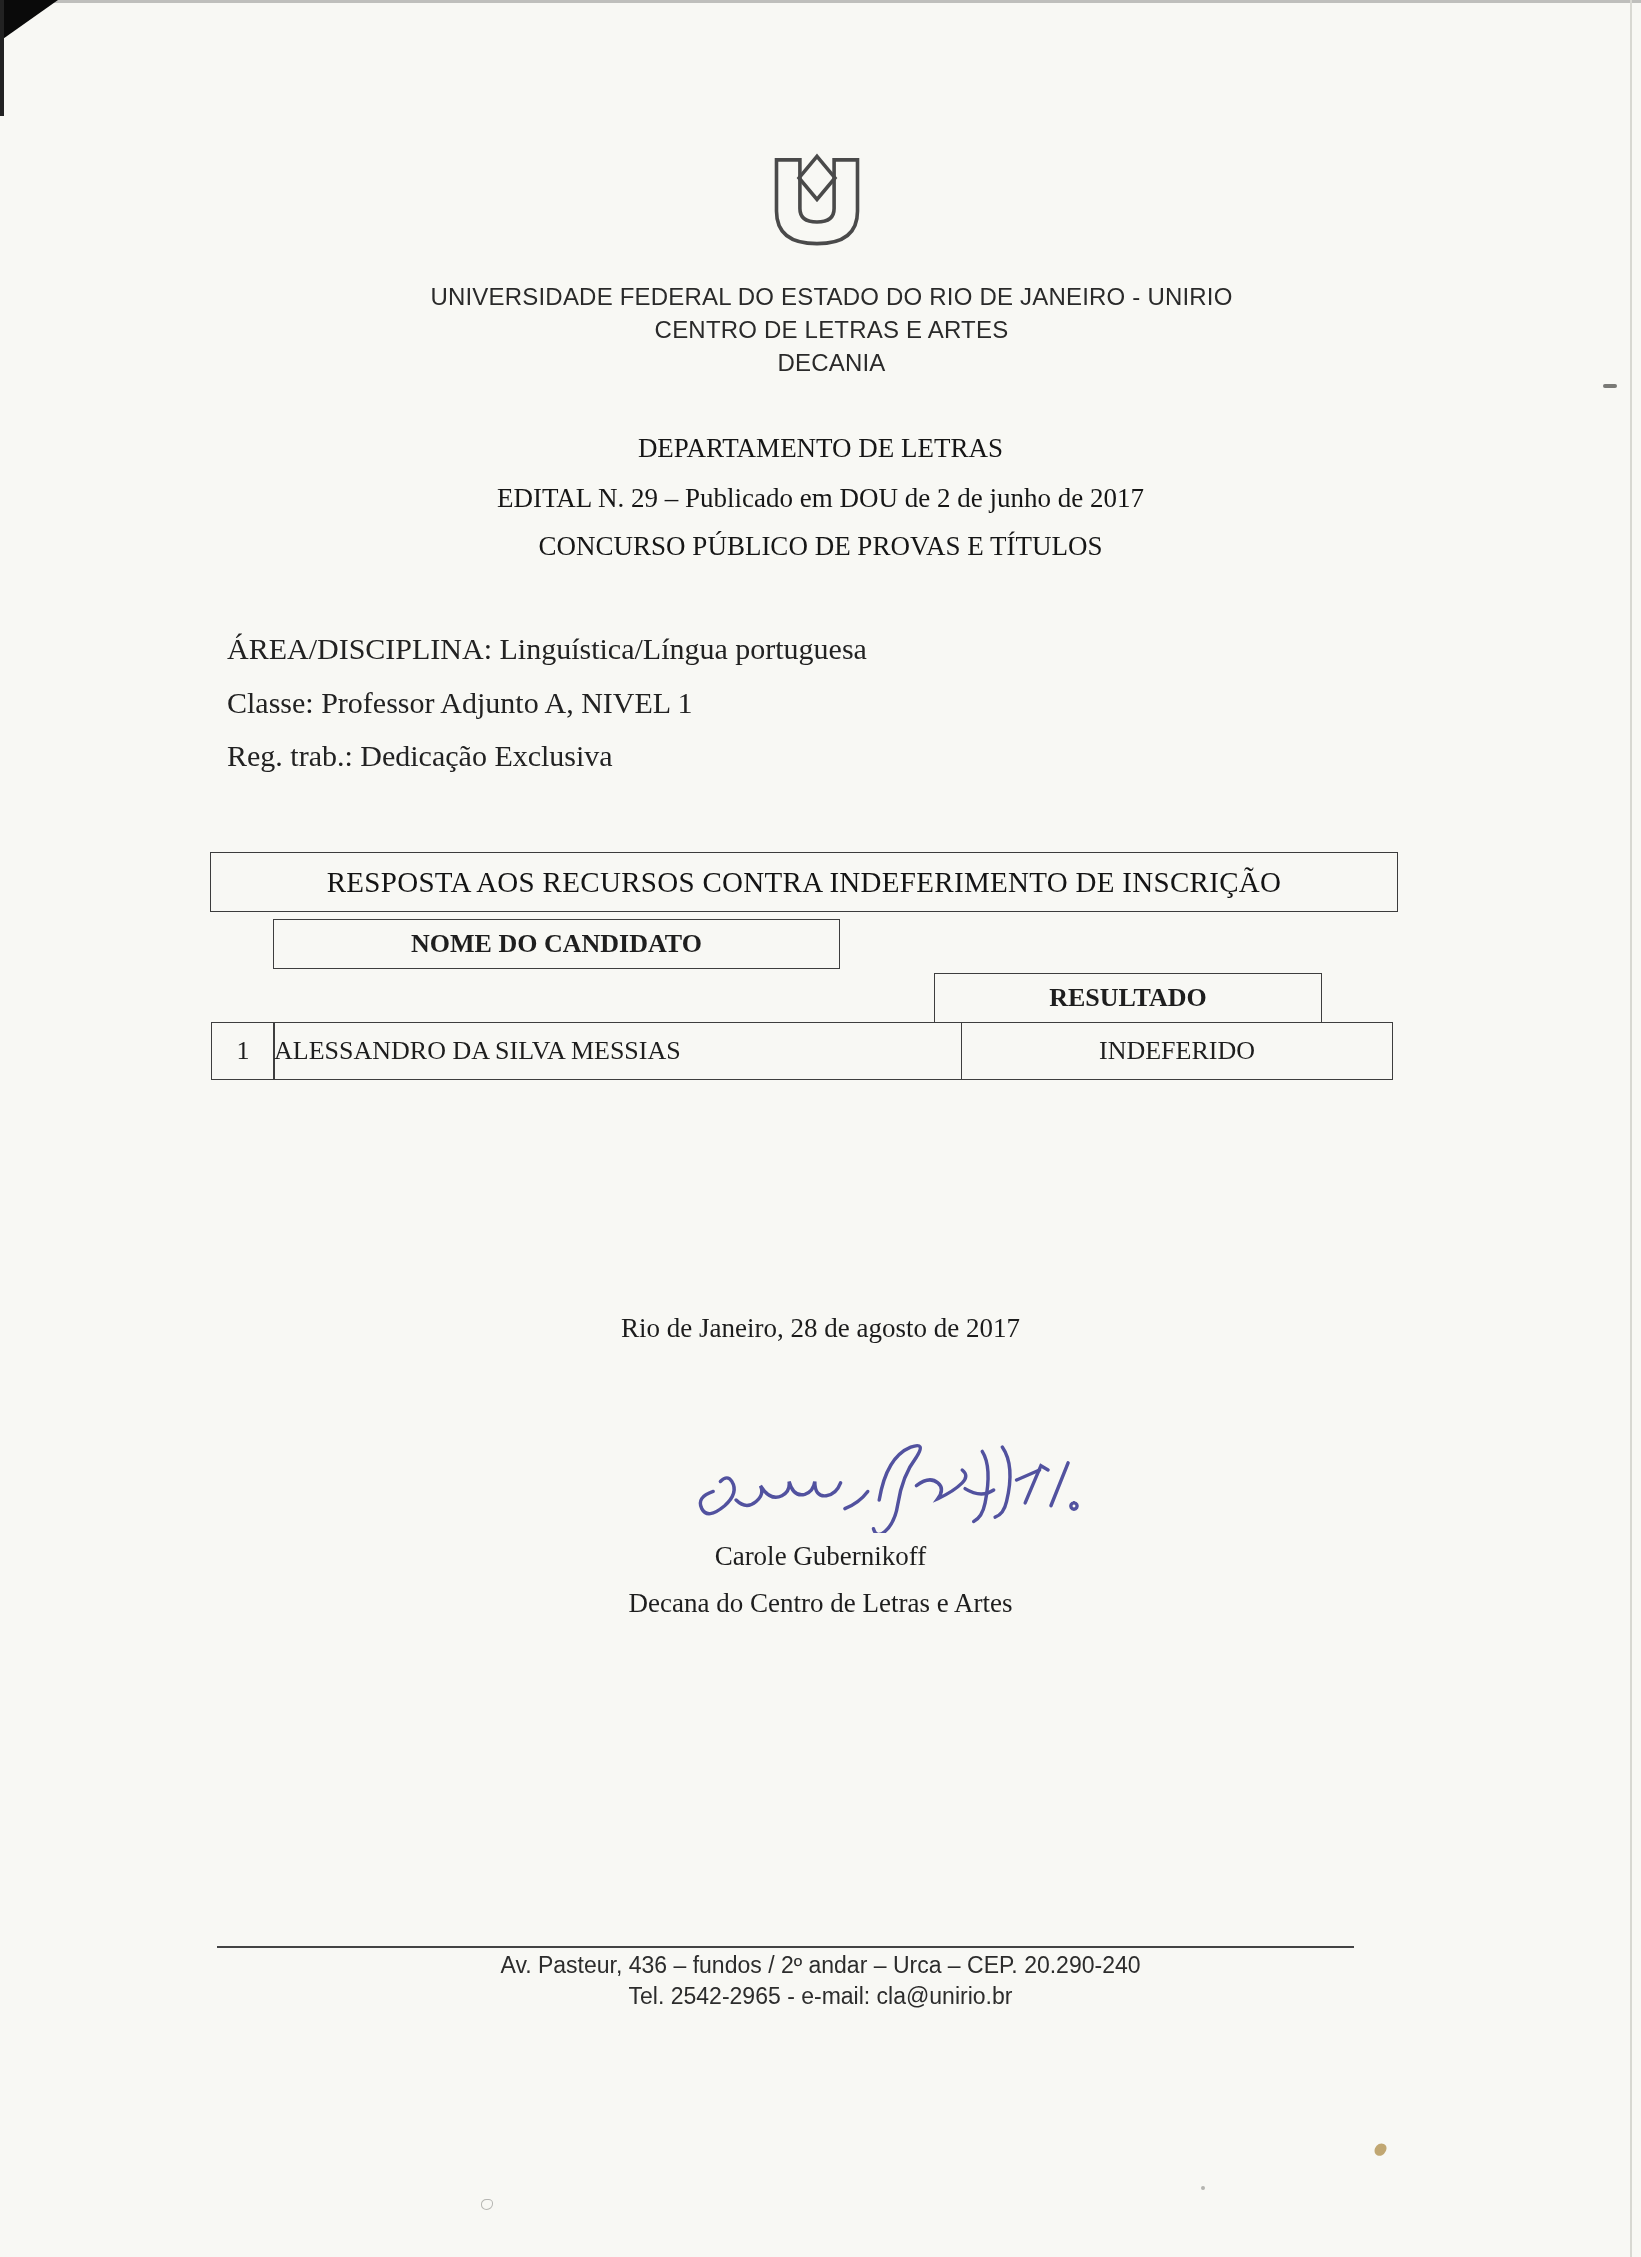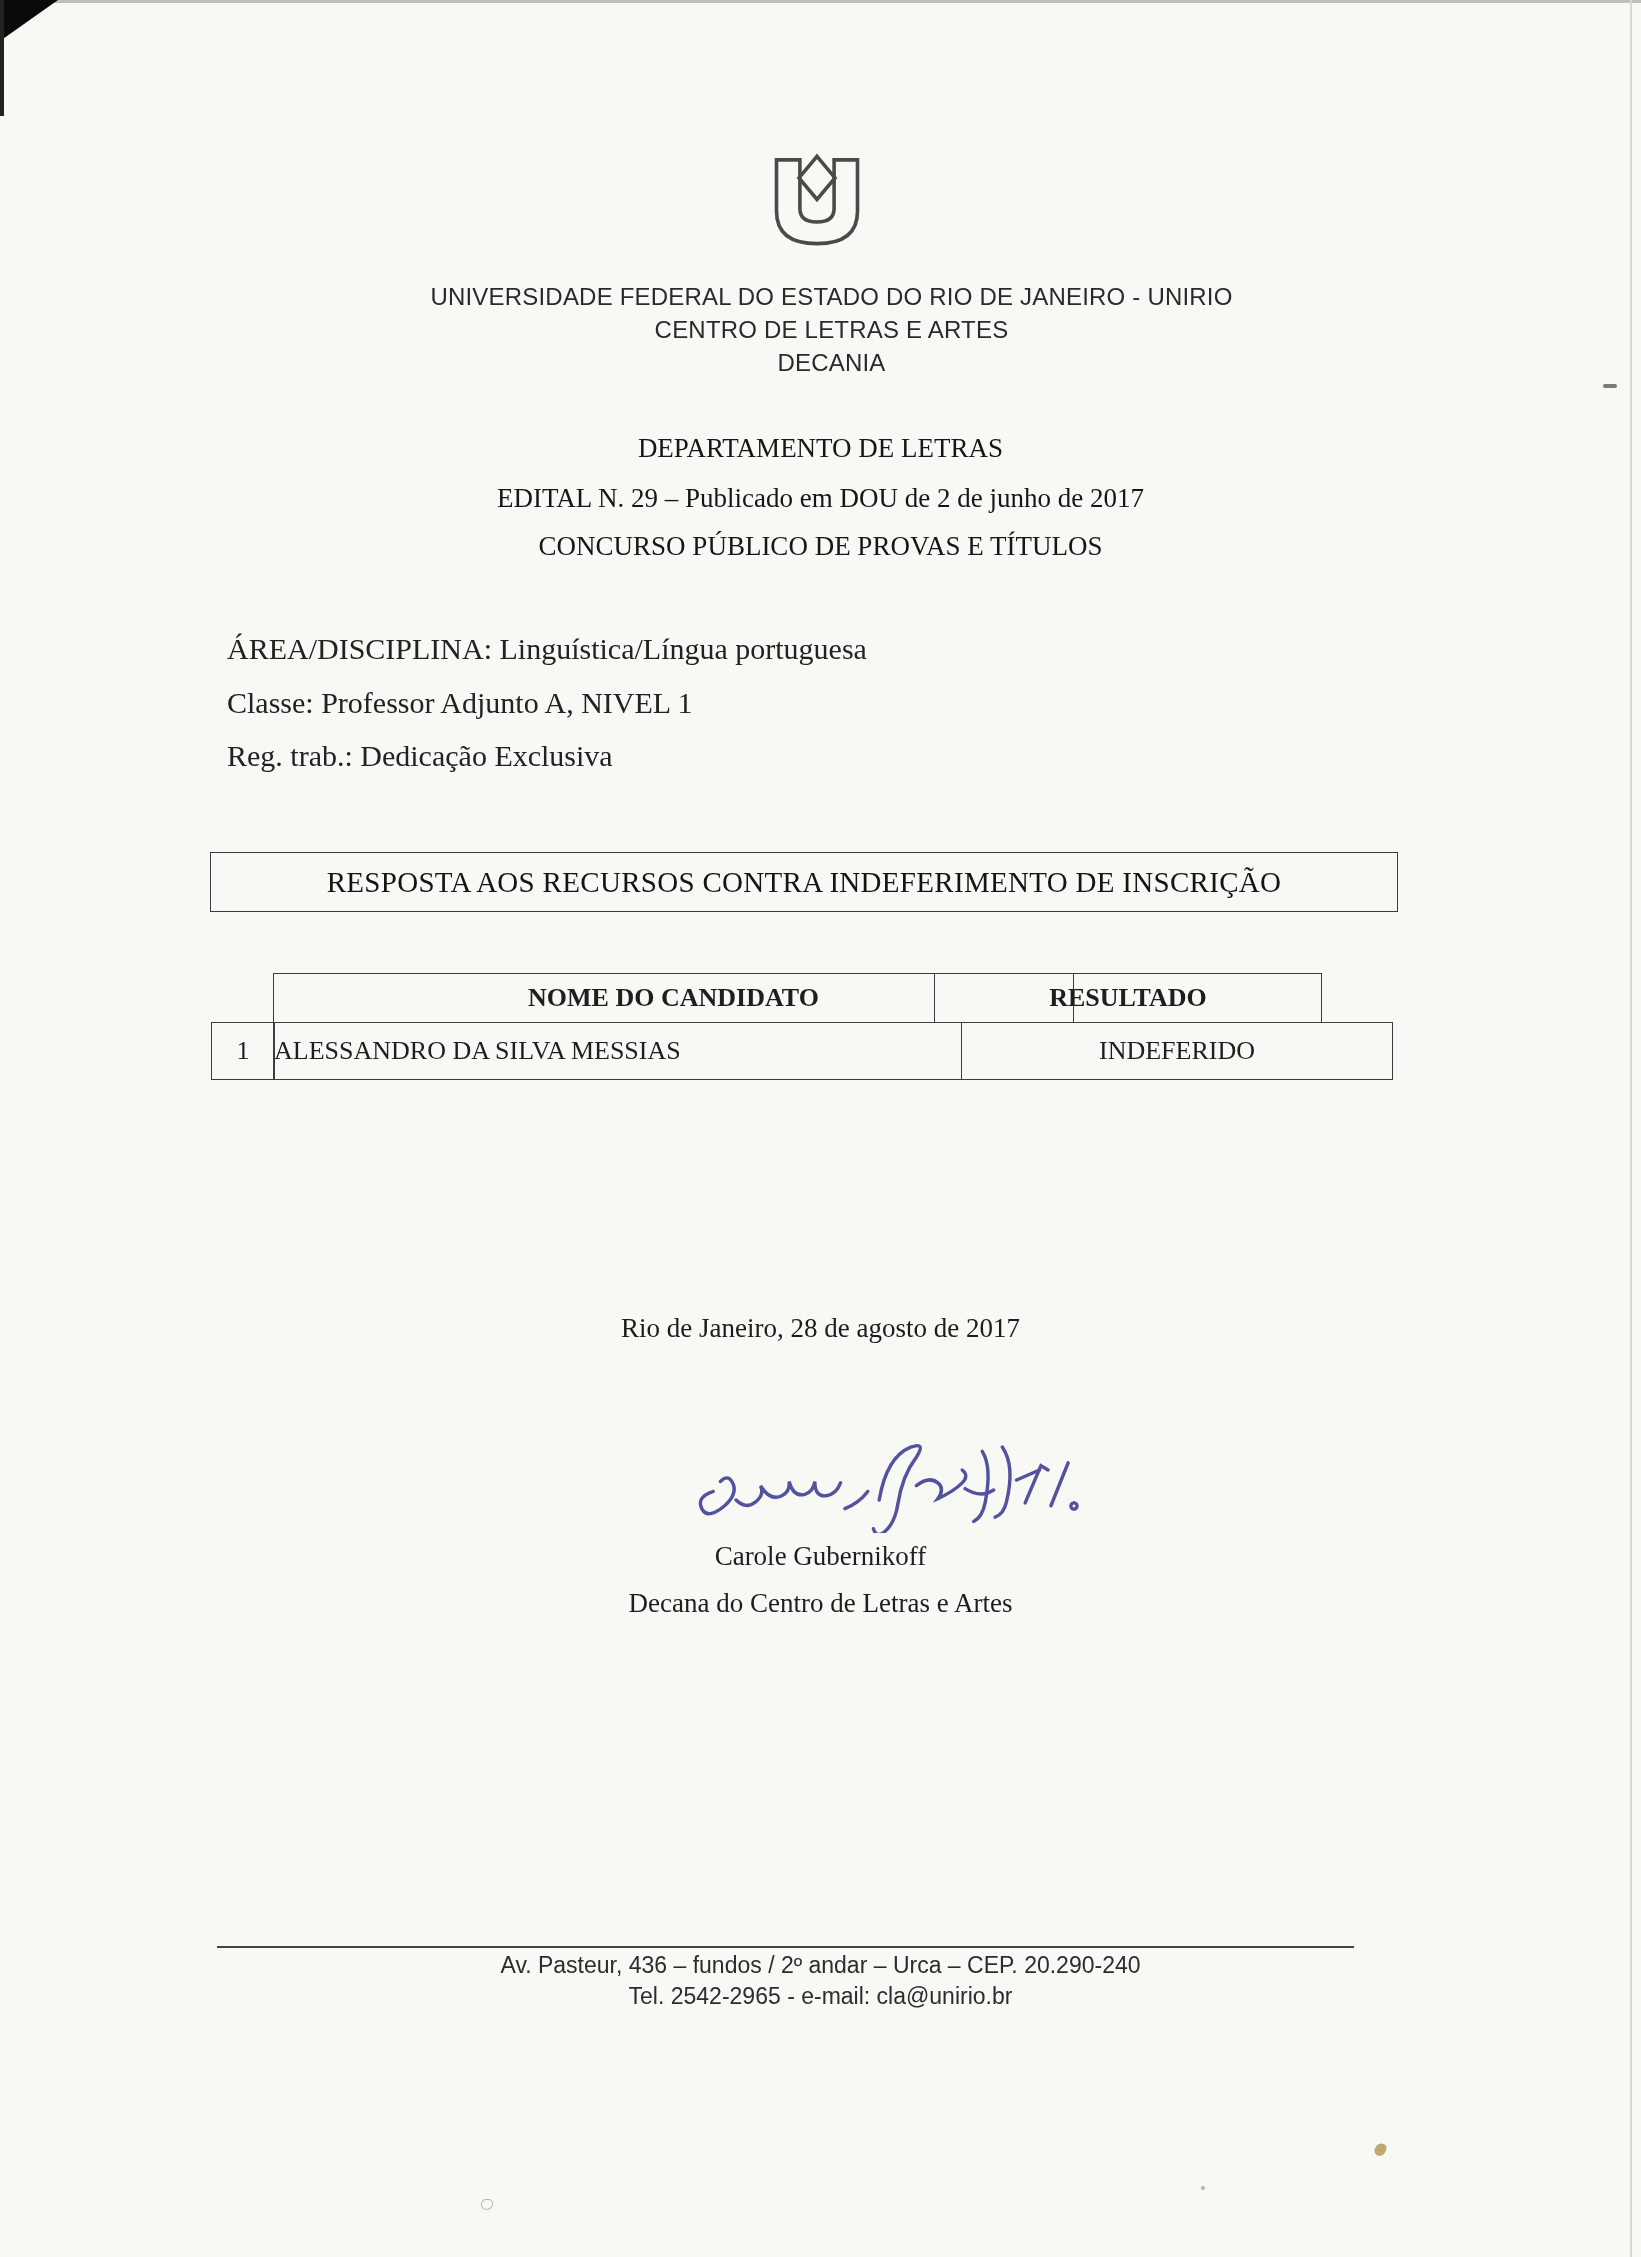--- a/index.html
+++ b/index.html
@@ -47,21 +47,21 @@
     font-weight:normal;font-size:29px;color:#141414;letter-spacing:0.3px;
   }
 
   
   .cell{
     border:1.9px solid #3e3e3e;box-sizing:border-box;
     display:flex;align-items:center;justify-content:center;
     font-size:26px;background:transparent;
   }
   .cell.hdr{font-weight:bold;font-size:26px;}
-  .c-name-h{left:273px;top:973px;width:801px;height:50px;}
+  .c-name-h{left:273px;top:919px;width:567px;height:50px;}
   .c-res-h{left:934px;top:973px;width:388px;height:50px;}
   .c-num{left:211px;top:1022px;width:64px;height:58px;}
   .c-name{left:273px;top:1022px;width:689px;height:58px;justify-content:flex-start;padding-left:0;}
   .c-res{left:961px;top:1022px;width:432px;height:58px;}
 
   .date-line{top:1313px;font-size:27px;color:#1c1c1c;}
 
   .sig{left:676px;top:1427px;width:415px;height:106px;}
 
   .signer-name{top:1541px;font-size:27px;text-align:center;}

